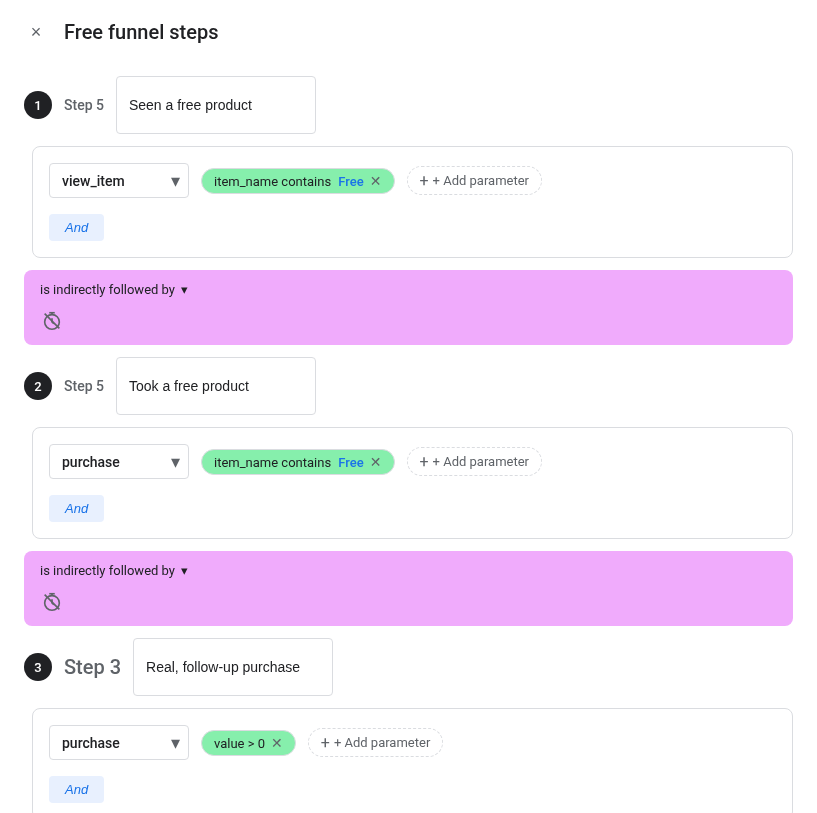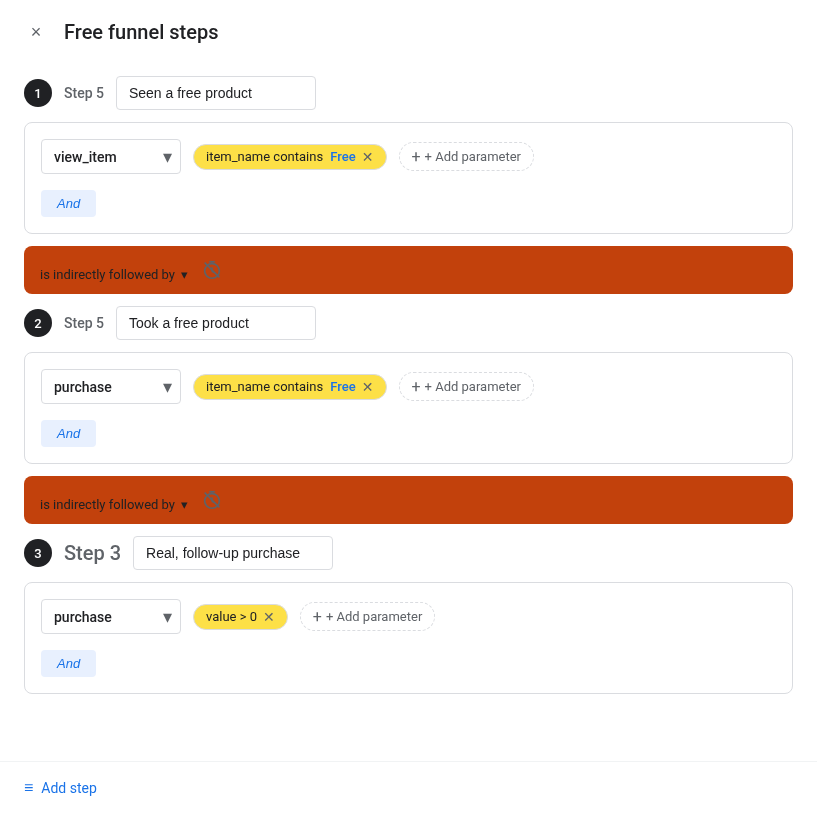--- a/index.html
+++ b/index.html
@@ -77,33 +77,33 @@
       align-items: center;
       justify-content: center;
       font-size: 13px;
       font-weight: 500;
       flex-shrink: 0;
     }
 
     .step-name-input {
       border: 1px solid #dadce0;
       border-radius: 4px;
-      padding: 8px 12px;
+      padding: 20px 12px;
       font-size: 14px;
       color: #202124;
       outline: none;
       width: 200px;
       background: #fff;
     }
 
     .step-content {
       border: 1px solid #dadce0;
       border-radius: 8px;
       padding: 16px;
-      margin-left: 0;
+      margin-left: 8px;
       background: #fff;
     }
 
     .event-row {
       display: flex;
       align-items: center;
       gap: 12px;
       margin-bottom: 12px;
       flex-wrap: wrap;
     }
@@ -127,25 +127,25 @@
     }
 
     .chevron-icon {
       color: #5f6368;
       font-size: 18px;
       margin-left: auto;
     }
 
     .param-chip {
       display: flex;
-      align-items: center;
+      align-items: flex-end;
       border: 1px solid #dadce0;
       border-radius: 20px;
       padding: 4px 12px;
-      background: #fde047;
+      background: #86efac;
       gap: 4px;
       font-size: 13px;
       color: #202124;
       cursor: pointer;
     }
 
     .param-chip .highlight {
       color: #1a73e8;
       font-weight: 500;
     }
@@ -183,27 +183,28 @@
       border: none;
       border-radius: 4px;
       font-size: 13px;
       font-weight: 500;
       cursor: pointer;
       margin-top: 4px;
       font-style: italic;
     }
 
     .connector-row {
-      background: #c2410c;
+      background: #f0abfc;
       border-radius: 8px;
       padding: 12px 16px;
       display: flex;
-      align-items: flex-end;
+      align-items: flex-start;
       gap: 12px;
       margin: 12px 0;
+      flex-direction: column;
     }
 
     .connector-select {
       display: flex;
       align-items: center;
       gap: 6px;
       font-size: 13px;
       color: #202124;
       cursor: pointer;
     }

